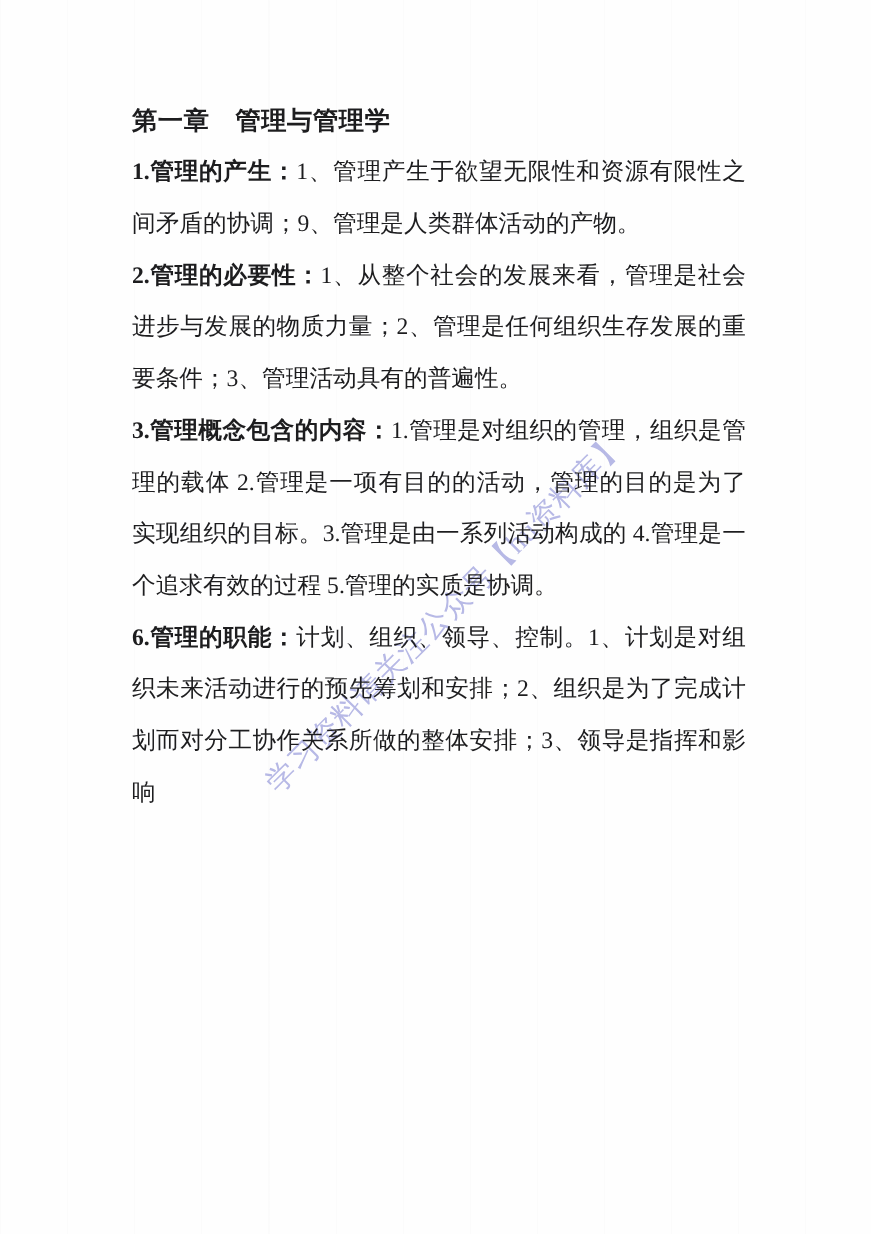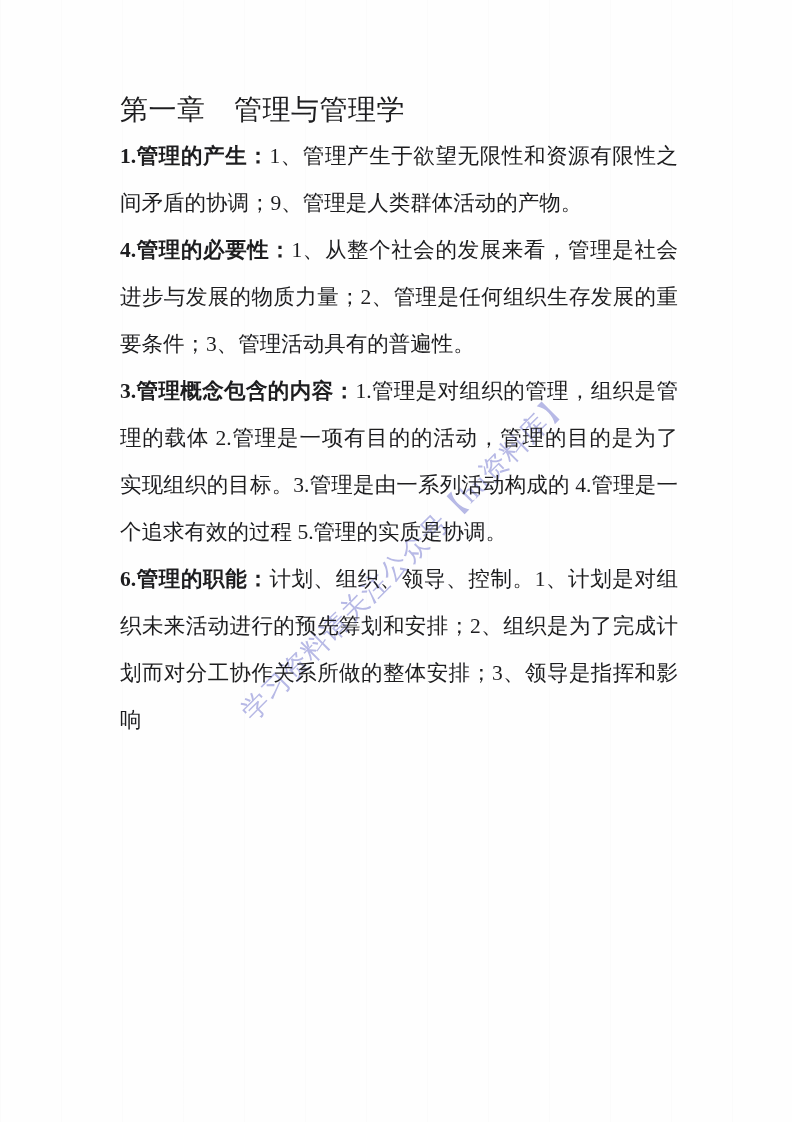--- a/index.html
+++ b/index.html
@@ -32,22 +32,22 @@
     width: 558px;
     color: #1d1d1f;
     font-size: 21.5px;
     line-height: 47px;
     text-align: justify;
     text-justify: inter-ideograph;
     z-index: 2;
   }
   .content p { margin: 0; }
   .doc-title {
-    font-weight: normal;
-    font-size: 28px;
+    font-weight: bold;
+    font-size: 23px;
     letter-spacing: 0.5px;
   }
   .para-label { font-weight: bold; }
   .watermark {
     position: absolute;
     left: 405px;
     top: 557px;
     transform: translate(-50%, -50%) rotate(-45deg);
     white-space: nowrap;
     font-size: 27px;
@@ -65,21 +65,21 @@
   <div class="scan-texture"></div>
 
   <div class="watermark">学习资料请关注公众号【hu资料库】</div>
 
   <div class="content">
 
     <p class="doc-title">第一章　管理与管理学</p>
 
     <p><span class="para-label">1.管理的产生：</span><span>1、管理产生于欲望无限性和资源有限性之间矛盾的协调；9、管理是人类群体活动的产物。</span></p>
 
-    <p><span class="para-label">4.管理的必要性：</span><span>1、从整个社会的发展来看，管理是社会进步与发展的物质力量；2、管理是任何组织生存发展的重要条件；3、管理活动具有的普遍性。</span></p>
+    <p><span class="para-label">2.管理的必要性：</span><span>1、从整个社会的发展来看，管理是社会进步与发展的物质力量；2、管理是任何组织生存发展的重要条件；3、管理活动具有的普遍性。</span></p>
 
 
     <p><span class="para-label">3.管理概念包含的内容：</span><span>1.管理是对组织的管理，组织是管理的载体 2.管理是一项有目的的活动，管理的目的是为了实现组织的目标。3.管理是由一系列活动构成的 4.管理是一个追求有效的过程 5.管理的实质是协调。</span></p>
 
 
 
     <p><span class="para-label">6.管理的职能：</span><span>计划、组织、领导、控制。1、计划是对组织未来活动进行的预先筹划和安排；2、组织是为了完成计划而对分工协作关系所做的整体安排；3、领导是指挥和影响</span></p>
 
   </div>
 </div>

